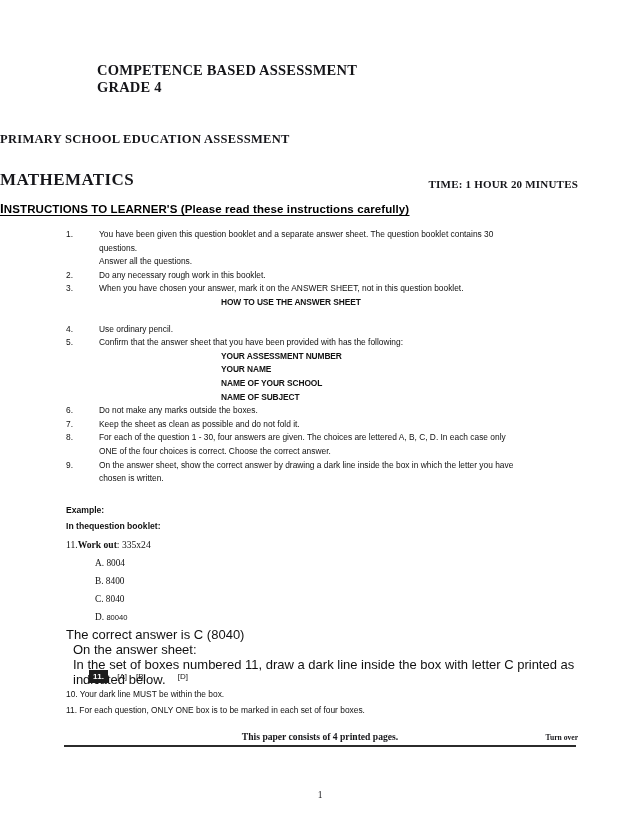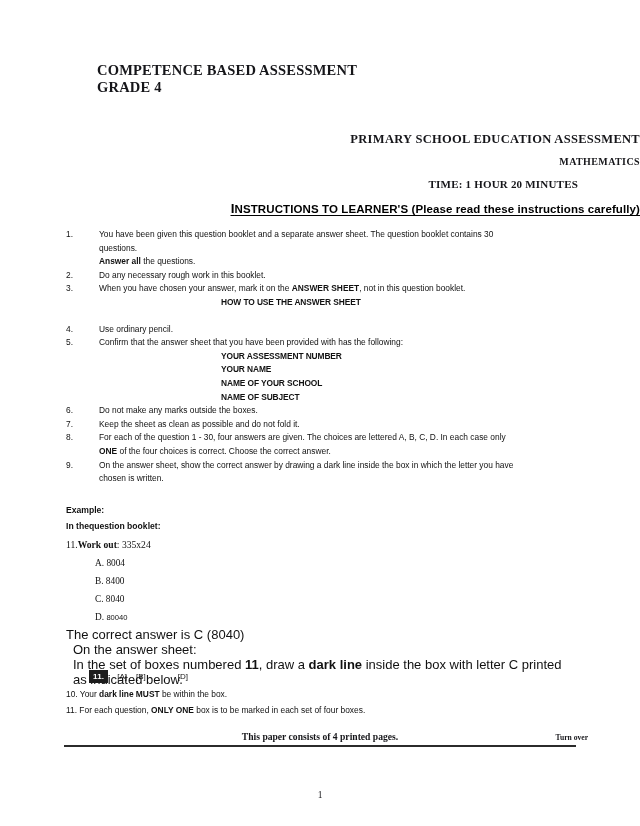--- a/index.html
+++ b/index.html
@@ -36,48 +36,48 @@
     letter-spacing: 0.2px;
     color: #16161a;
     margin-left: 42px;
   }
 
   
   .center-block {
     position: absolute;
     left: 0;
     width: 640px;
-    text-align: right;
+    text-align: left;
     font-family: "Liberation Serif", serif;
     font-weight: bold;
     color: #16161a;
   }
   .t-primary { top: 132px; font-size: 12.5px; letter-spacing: 0.3px; }
-  .t-subject { top: 156px; font-size: 10px; letter-spacing: 0.4px; }
+  .t-subject { top: 170px; font-size: 17px; letter-spacing: 0.4px; }
 
   .t-time {
     position: absolute;
     top: 178px;
     left: 0;
     width: 578px;
     text-align: right;
     font-family: "Liberation Serif", serif;
     font-weight: bold;
     font-size: 11px;
     letter-spacing: 0.2px;
     color: #16161a;
   }
 
   
   .instr-heading {
     position: absolute;
     top: 199px;
     left: 0;
     width: 640px;
-    text-align: right;
+    text-align: left;
   }
   .instr-heading span {
     font-family: "Liberation Sans", sans-serif;
     font-weight: bold;
     font-size: 11.5px;
     text-decoration: underline;
     text-underline-offset: 2px;
     letter-spacing: 0.1px;
     white-space: nowrap;
   }
@@ -103,21 +103,21 @@
   }
   .row .num {
     position: absolute;
     left: 0;
     top: 0;
     width: 20px;
     text-align: left;
     font-size: 8.4px;
   }
   .row .txt { display: block; }
-  b, .b { font-weight: bold; }
+  b, .b { font-weight: normal; }
 
   
   .capsline {
     display: block;
     padding-left: 122px;
     font-weight: bold;
     font-size: 8.4px;
     letter-spacing: -0.1px;
     white-space: nowrap;
   }
@@ -229,21 +229,20 @@
   .footer-turn {
     position: absolute;
     top: 733px;
     left: 0;
     width: 578px;
     text-align: right;
     font-family: "Liberation Serif", serif;
     font-weight: bold;
     font-size: 7.6px;
     color: #16161a;
-    margin-left: 10px;
   }
   .rule {
     position: absolute;
     left: 64px;
     top: 745px;
     width: 512px;
     height: 2px;
     background: #2b2b2b;
   }
   .page-num {

